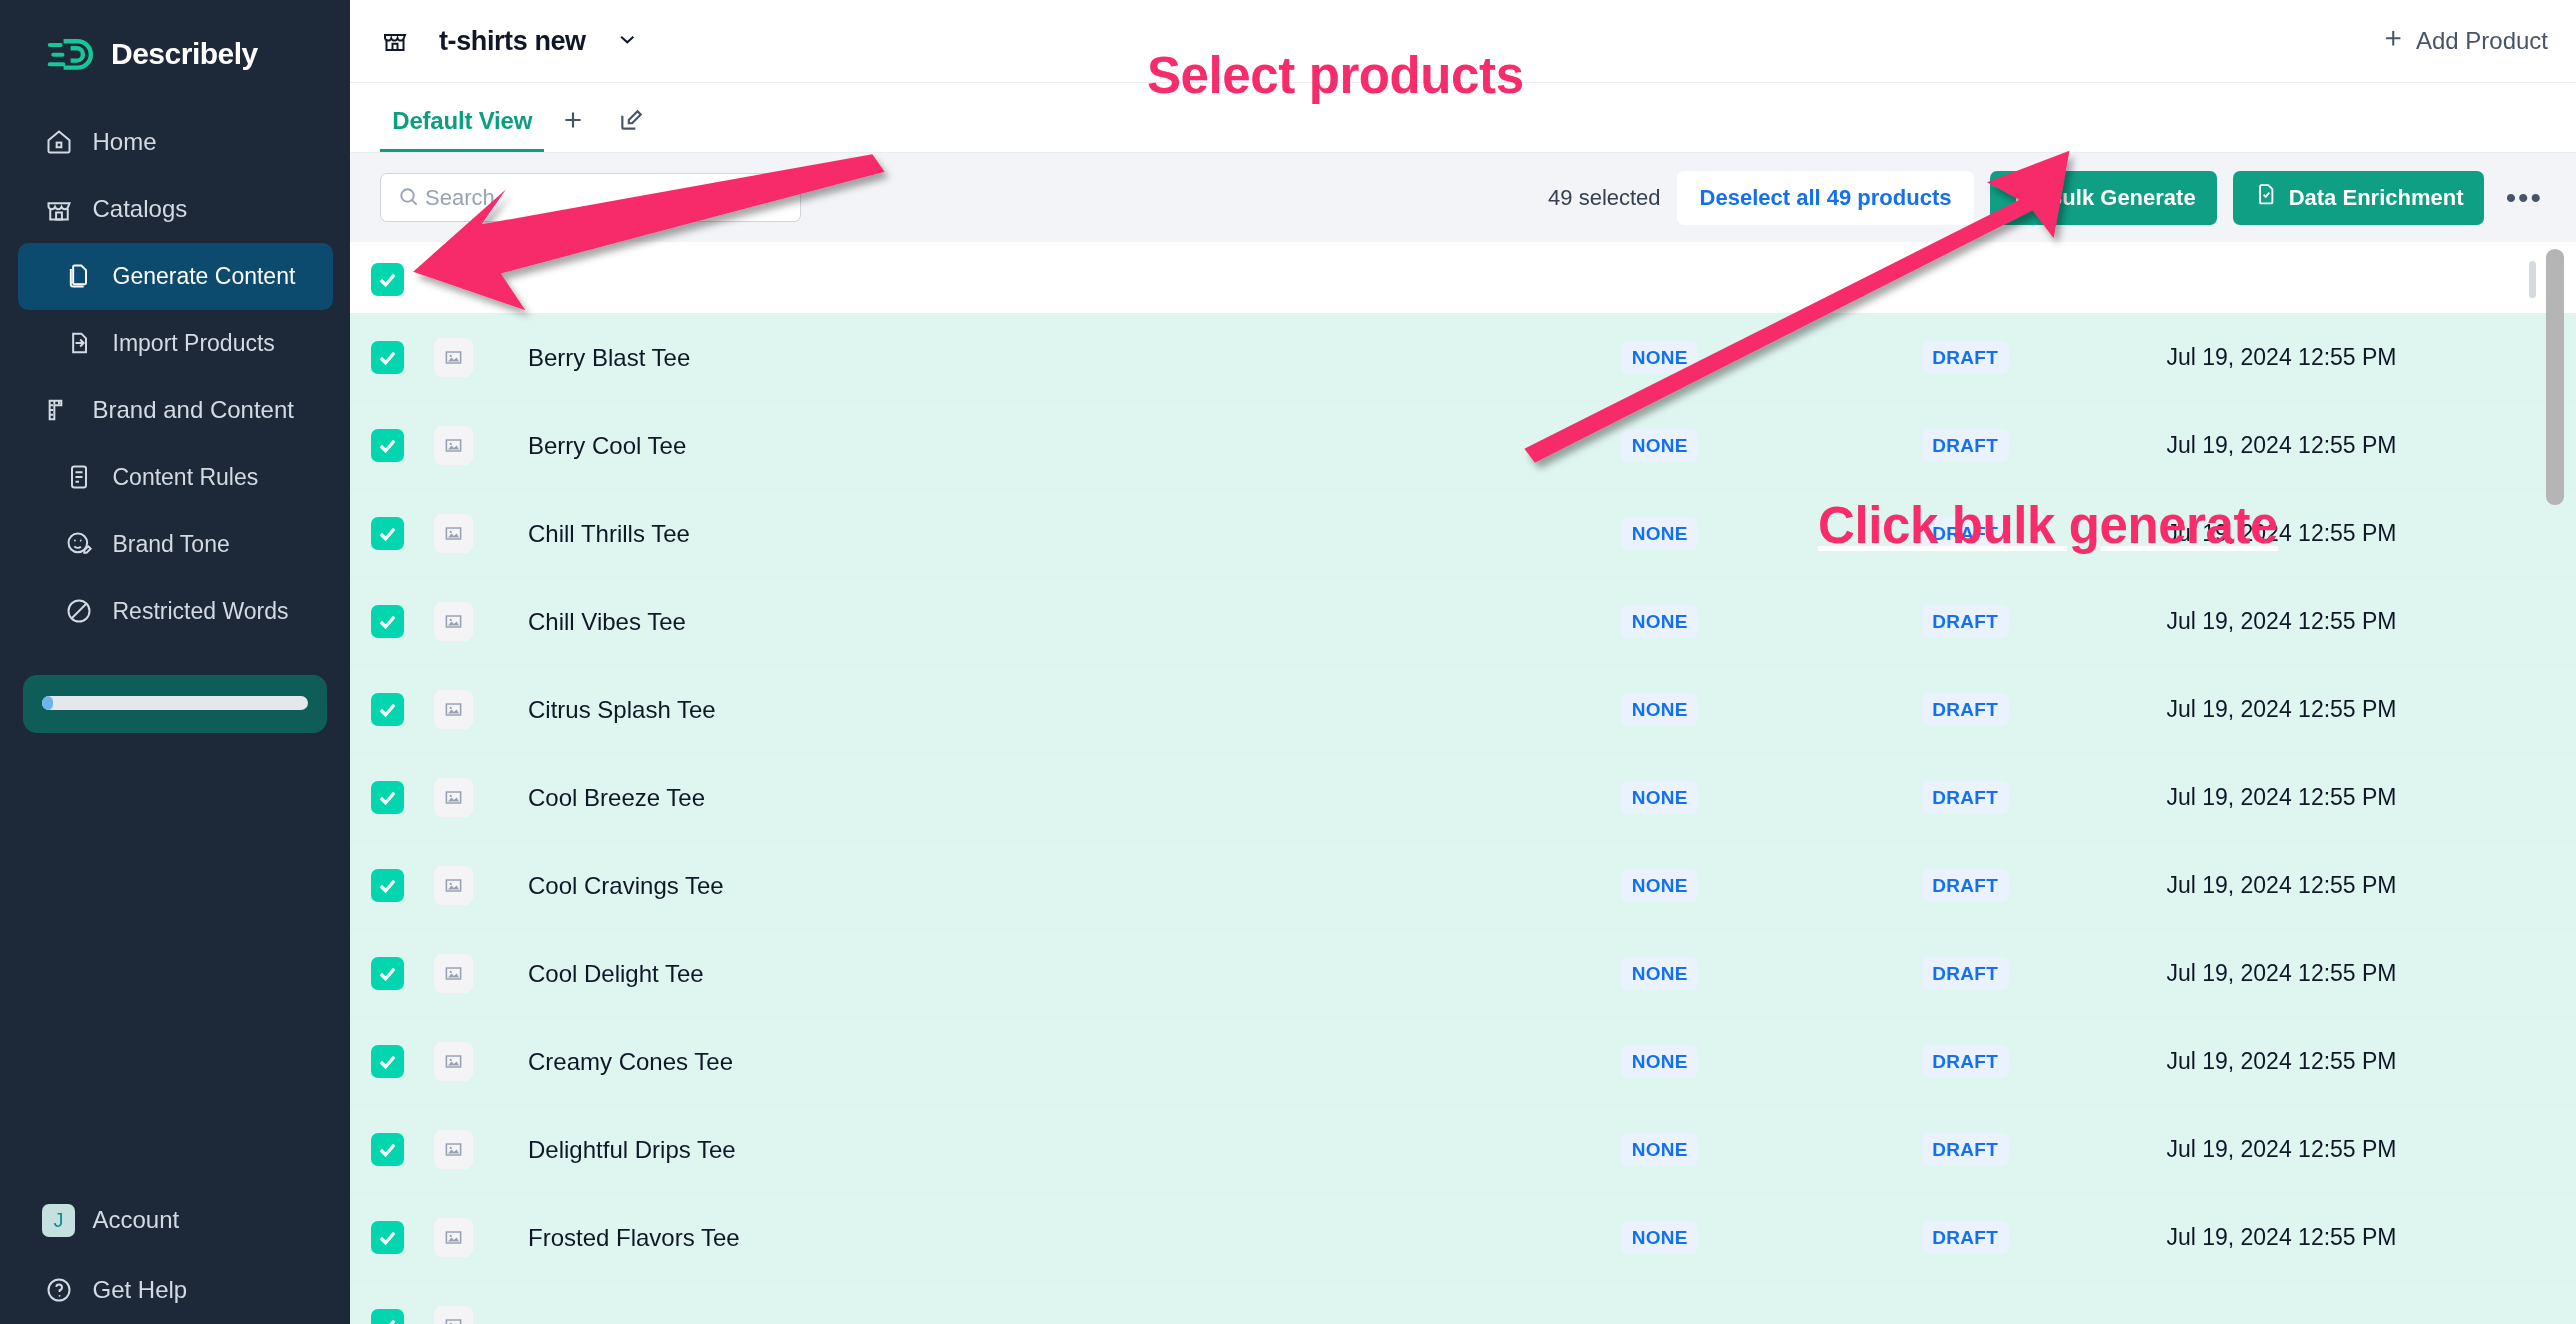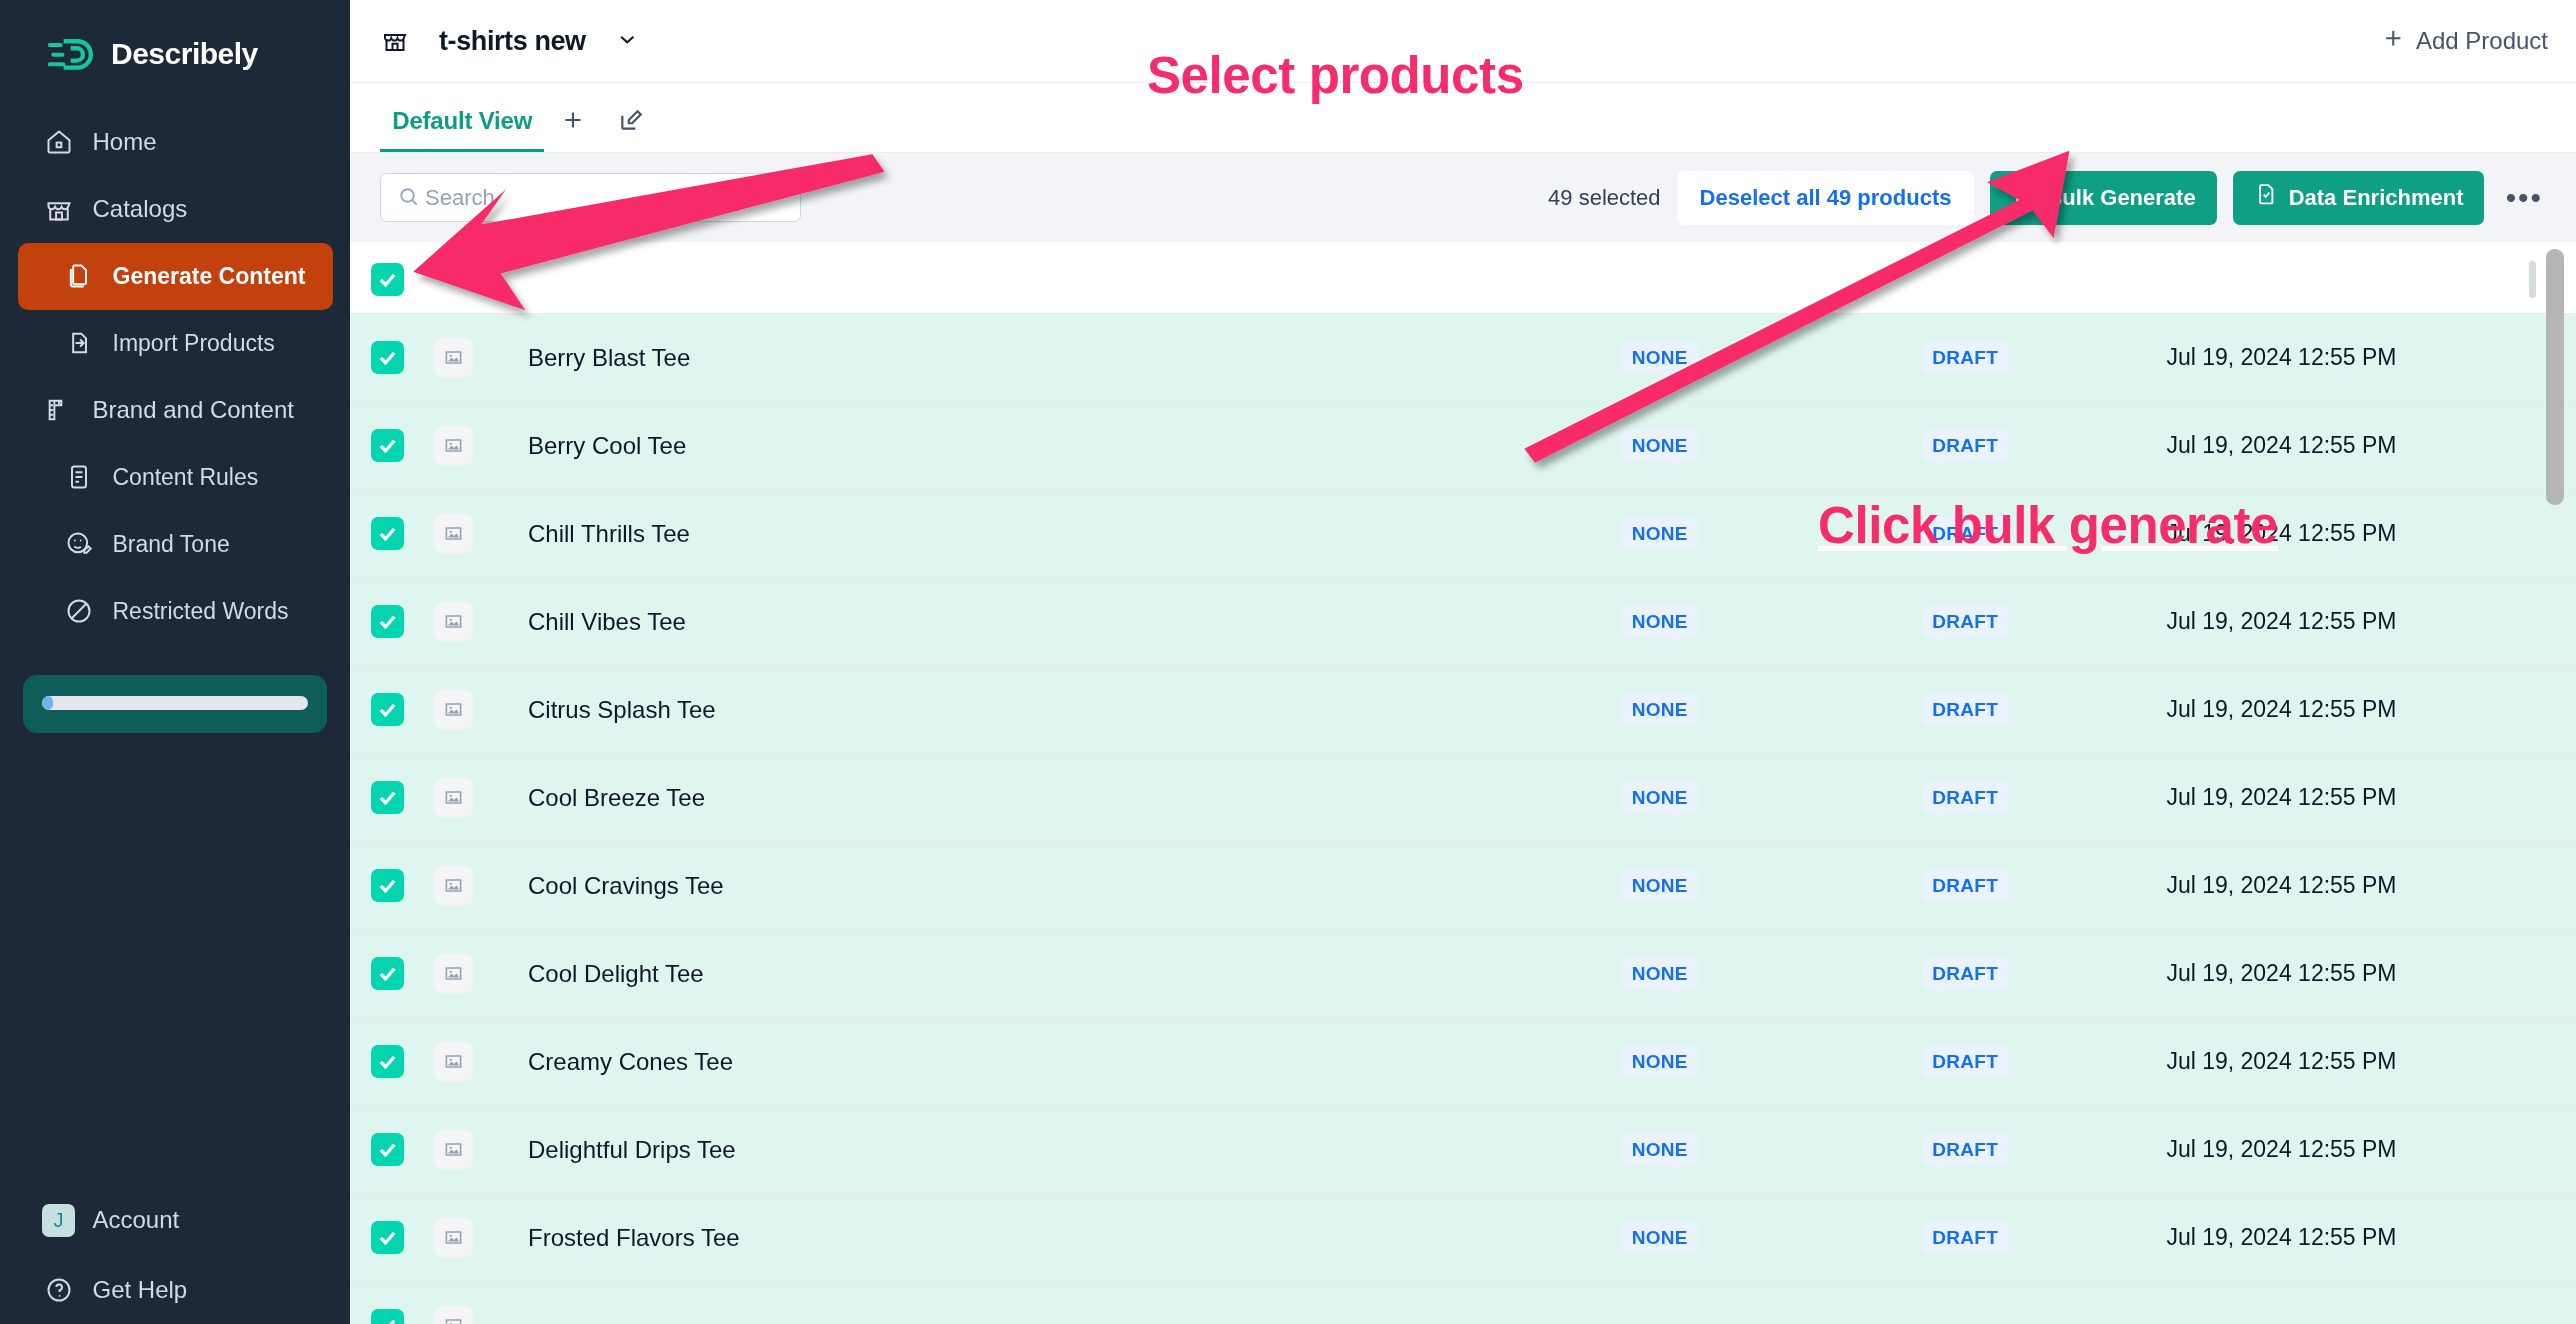--- a/index.html
+++ b/index.html
@@ -24,21 +24,21 @@
   .brand-name { color: #ffffff; font-size: 30px; font-weight: bold; letter-spacing: -0.5px; }
 
   .nav { margin-top: 24.5px; }
   .nav-item {
     display: flex; align-items: center; gap: 19px;
     height: 67px; margin: 0 17.5px; padding-left: 26px;
     border-radius: 10.5px; color: #D4DAE3; font-size: 24px;
     cursor: pointer; position: relative;
   }
   .nav-item.sub { padding-left: 46px; font-size: 23px; }
-  .nav-item.active { background: #c2410c; color: #ffffff; font-weight: bold; }
+  .nav-item.active { background: #0c4a6e; color: #ffffff; }
   .nav-ico { width: 30px; height: 30px; flex: 0 0 30px; display: flex; align-items: center; justify-content: center; }
   .nav-ico svg { width: 28px; height: 28px; stroke: #D4DAE3; fill: none; stroke-width: 1.7; }
   .nav-item.active .nav-ico svg { stroke: #ffffff; }
 
   
   .usage {
     margin: 30px 23px 0 23px; background: #0F5D59; border-radius: 14px;
     padding: 21px 19px 23px 19px;
   }
   .usage-bar { height: 14px; border-radius: 7px; background: #E4E7EC; overflow: hidden; }

